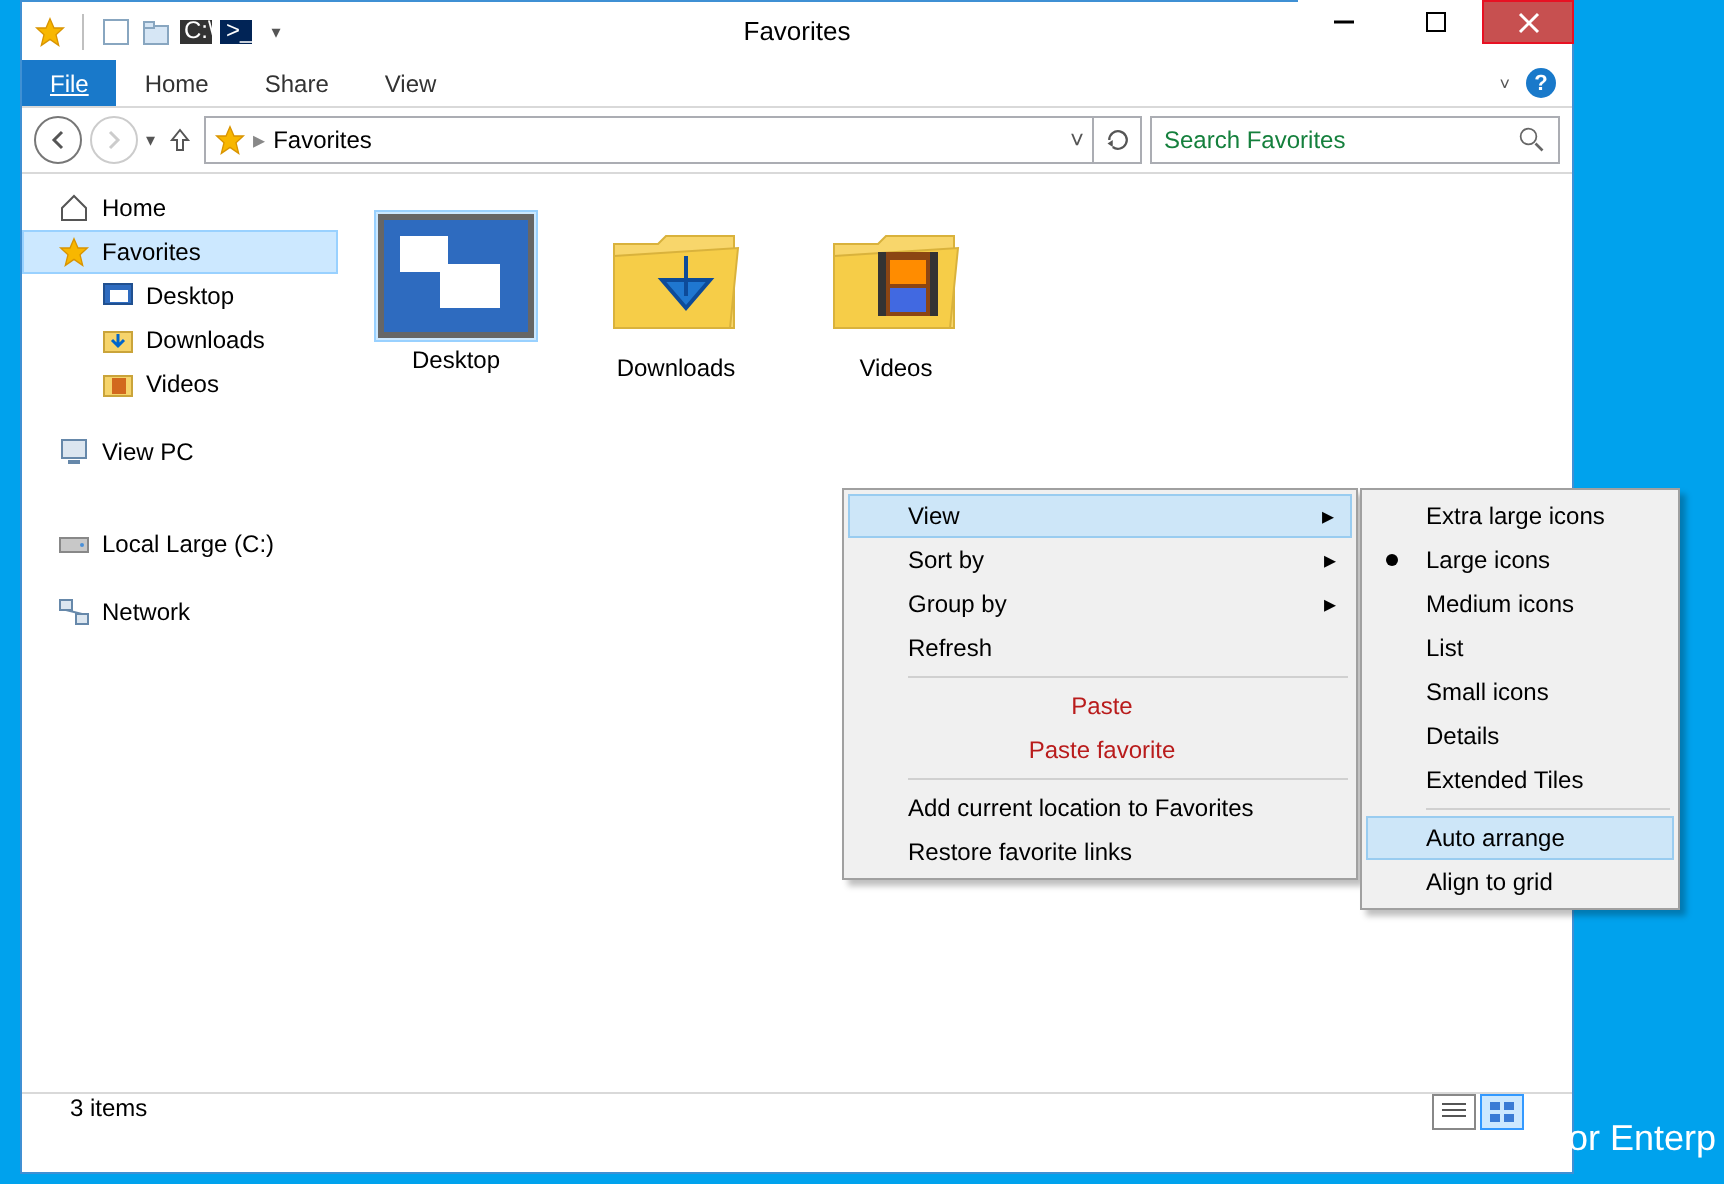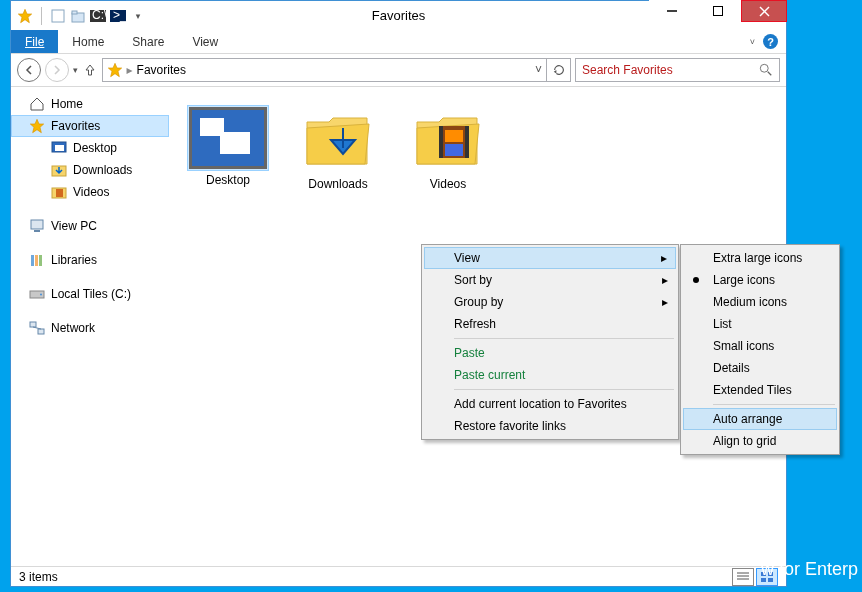--- a/index.html
+++ b/index.html
@@ -21,44 +21,44 @@
   .tab { padding:0 14px; display:flex; align-items:center; font-size:12px; color:#333; }
   .tab.file { background:#1979ca; color:#fff;text-decoration:underline; }
   .ribbon-right { margin-left:auto; display:flex; align-items:center; gap:8px; padding-right:8px;}
   .help-circle { width:15px; height:15px; border-radius:50%; background:#1979ca; color:#fff; font-size:11px; font-weight:bold; display:flex; align-items:center; justify-content:center;}
   
   .navbar { height:33px; border-bottom:1px solid #d9d9d9; display:flex; align-items:center; padding:3px 6px; gap:4px;}
   .navcircle { width:24px; height:24px; border:1px solid #777; border-radius:50%; display:flex; align-items:center; justify-content:center; }
   .navcircle.disabled { border-color:#ccc; color:#ccc; }
   .addrbox { flex:1; height:24px; border:1px solid #abadb3; display:flex; align-items:center; padding:0 4px; gap:4px;}
   .refreshbox { width:24px; height:24px; border:1px solid #abadb3; border-left:none; display:flex; align-items:center; justify-content:center;}
-  .searchbox { width:205px; height:24px; border:1px solid #abadb3; display:flex; align-items:center; padding:0 6px; color:#b91c1c; }
+  .searchbox { width:205px; height:24px; border:1px solid #abadb3; display:flex; align-items:center; padding:0 6px; color:#15803d; }
   .searchbox .mag { margin-left:auto; }
   
   .body { flex:1; display:flex; overflow:hidden; }
   .sidebar { width:158px; border-right:0px solid #eee; padding-top:6px; overflow-y:auto;}
   .tree-item { display:flex; align-items:center; gap:6px; height:22px; padding-left:18px; color:#000;}
   .tree-item.sub { padding-left:40px; }
   .tree-item.sel { background:#cce8ff; border:1px solid #99d1ff; margin:0; padding-left:17px;}
   .tree-gap { height:12px; }
   .content { flex:1; position:relative; background:#fff; }
   .items { display:flex; gap:24px; padding:18px 0 0 16px; }
   .item { display:flex; flex-direction:column; align-items:center; width:86px; gap:2px;}
   .item .thumb { width:82px; height:70px; display:flex; align-items:center; justify-content:center; }
   .folder-svg { width:70px; height:60px; }
   
-  .statusbar { height:20px; border-top:1px solid #d9d9d9; display:flex; align-items:center; padding:0 8px; }
+  .statusbar { height:40px; border-top:1px solid #d9d9d9; display:flex; align-items:flex-start; padding:0 24px; }
   .statusbar .viewbtns { margin-left:auto; display:flex; gap:2px;}
   .viewbtn { width:22px; height:18px; border:1px solid #888; display:flex; align-items:center; justify-content:center;}
   .viewbtn.active { background:#cce8ff; border-color:#3399ff;}
   
   .ctx { position:absolute; background:#f0f0f0; border:1px solid #a0a0a0; box-shadow:3px 3px 3px rgba(0,0,0,0.25); padding:2px; }
   .ctx .row { height:22px; display:flex; align-items:center; padding:0 28px 0 30px; position:relative; white-space:nowrap;}
   .ctx .row.hover { background:#cde6f8; border:1px solid #99ccf0; padding:0 27px 0 29px;}
-  .ctx .row.disabled { color:#15803d; }
+  .ctx .row.disabled { color:#b91c1c;justify-content:center; }
   .ctx .sep { height:1px; background:#d0d0d0; margin:3px 2px 3px 30px; }
   .ctx .arrow { position:absolute; right:8px; }
   .ctx .radio { position:absolute; left:10px; width:6px; height:6px; border-radius:50%; background:#000; }
   .ctx1 { left:421px; top:244px; width:258px; }
   .ctx2 { left:680px; top:244px; width:160px; }
   
   svg { display:block; }
   .watermark { position:absolute; right:4px; bottom:12px; color:#fff; font-size:18px;}
   .caret-down { font-size:9px; color:#555;}
 </style>
@@ -213,35 +213,27 @@
       </div>
       <div class="tree-gap"></div>
       <div class="tree-item">
         <svg width="16" height="16" viewBox="0 0 16 16">
             <rect x="2" y="2" width="12" height="9" fill="#dce6f0" stroke="#6688aa"></rect>
             <rect x="5" y="12" width="6" height="2" fill="#6688aa"></rect>
           </svg>
         <span>View PC</span>
       </div>
       <div class="tree-gap"></div>
-      <div class="tree-item">
-        <svg width="16" height="16" viewBox="0 0 16 16">
-            <rect x="2" y="3" width="3" height="11" fill="#6fa8dc"></rect>
-            <rect x="6" y="3" width="3" height="11" fill="#f6b26b"></rect>
-            <rect x="10" y="3" width="3" height="11" fill="#93c47d"></rect>
-          </svg>
-        <span>Libraries</span>
-      </div>
       <div class="tree-gap"></div>
       <div class="tree-item">
         <svg width="16" height="16" viewBox="0 0 16 16">
             <rect x="1" y="5" width="14" height="7" fill="#c8c8c8" stroke="#888"></rect>
             <circle cx="12" cy="8.5" r="1" fill="#4a90d9"></circle>
           </svg>
-        <span>Local Tiles (C:)</span>
+        <span>Local Large (C:)</span>
       </div>
       <div class="tree-gap"></div>
       <div class="tree-item">
         <svg width="16" height="16" viewBox="0 0 16 16">
             <rect x="1" y="2" width="6" height="5" fill="#dce6f0" stroke="#6688aa"></rect>
             <rect x="9" y="9" width="6" height="5" fill="#dce6f0" stroke="#6688aa"></rect>
             <line x1="4" y1="7" x2="12" y2="9" stroke="#6688aa"></line>
           </svg>
         <span>Network</span>
       </div>
@@ -325,21 +317,21 @@
       <span class="arrow">▸</span>
     </div>
   <div class="row">
       <span>Refresh</span>
     </div>
   <div class="sep"></div>
   <div class="row disabled">
       <span>Paste</span>
     </div>
   <div class="row disabled">
-      <span>Paste current</span>
+      <span>Paste favorite</span>
     </div>
   <div class="sep"></div>
   <div class="row">
       <span>Add current location to Favorites</span>
     </div>
   <div class="row">
       <span>Restore favorite links</span>
     </div>
 </div>
 

